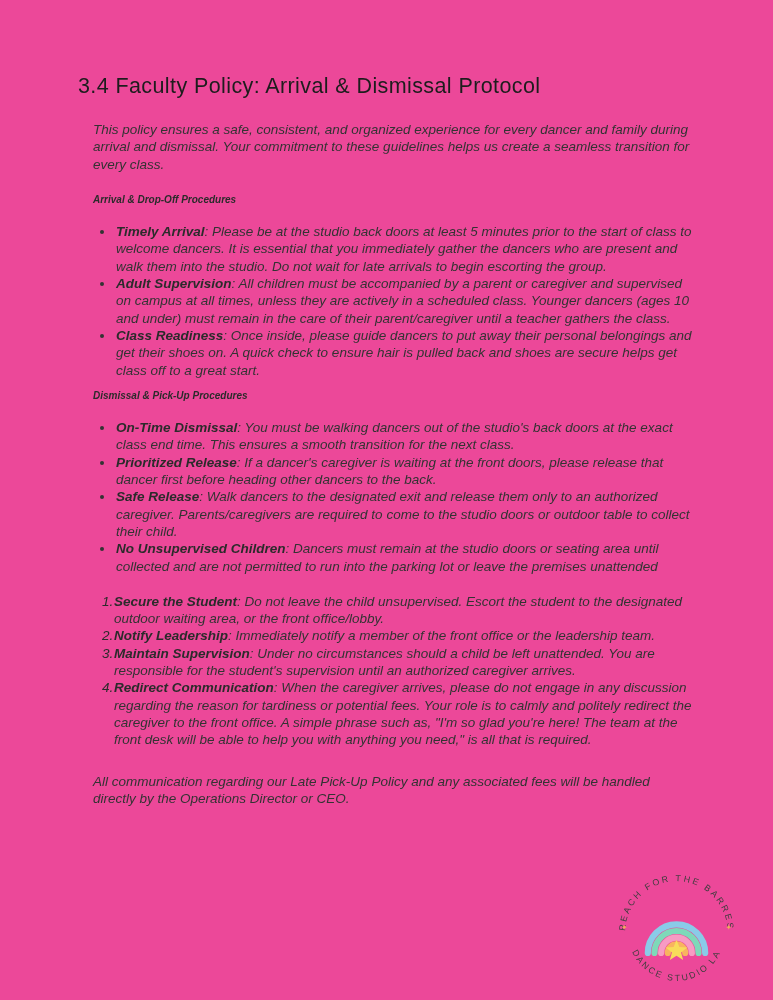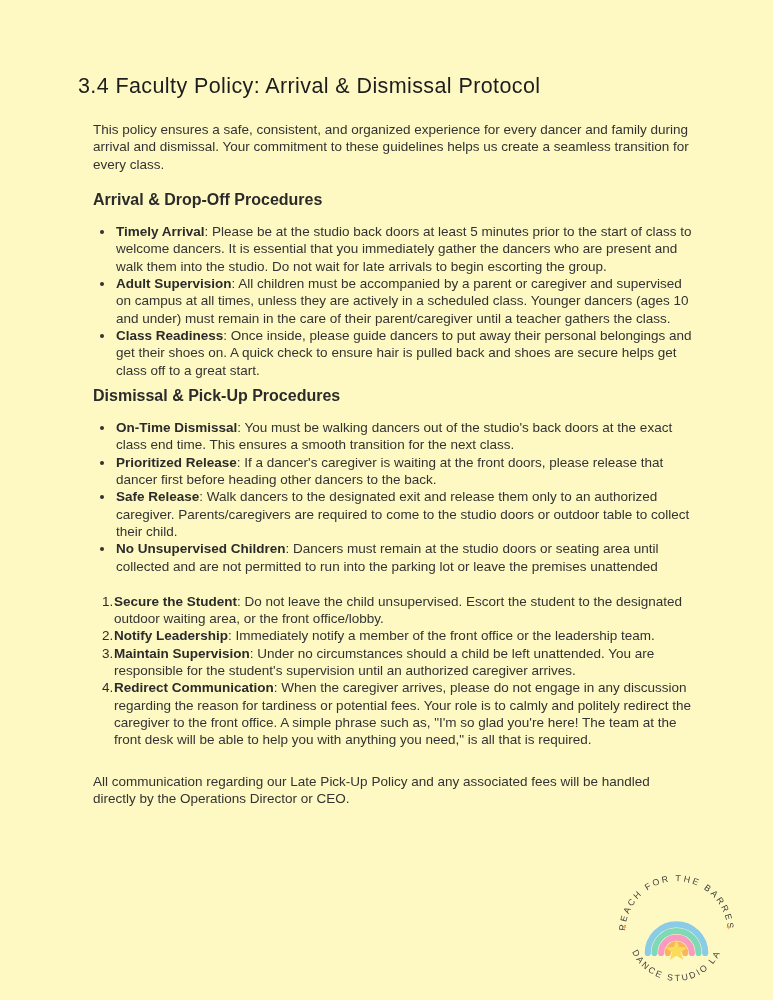--- a/index.html
+++ b/index.html
@@ -1,21 +1,21 @@
 <!DOCTYPE html>
 <html><head>
 <meta charset="utf-8">
 <style>
   * { margin: 0; padding: 0; box-sizing: border-box; }
   html, body { background: #ffffff; }
   .page {
     position: relative;
     width: 773px;
     height: 1000px;
-    background: #fef9c3;
+    background: #ec4899;
     font-family: "Liberation Sans", sans-serif;
     color: #2f2f2f;
     overflow: hidden;
     padding-left: 38px;
   }
   .doc-title {
     position: absolute;
     left: 78px;
     top: 74px;
     font-size: 21.5px;
@@ -25,24 +25,25 @@
     font-stretch: normal;
   }
   .content {
     position: absolute;
     left: 93px;
     top: 121px;
     width: 601px;
     font-size: 13.5px;
     line-height: 17.3px;
     color: #333333;
+    font-style: italic;
   }
   .content strong { font-weight: 700; color: #2b2b2b; }
   h2.section-heading {
-    font-size: 16px;
+    font-size: 10px;
     line-height: 17.3px;
     font-weight: 700;
     color: #2b2b2b;
   }
   .h-arrival   { margin-top: 18px; }
   .h-dismissal { margin-top: 8px; }
   .h-late      { margin-top: 17px; }
   ul.policy-list {
     margin-top: 15px;
     padding-left: 22px;

